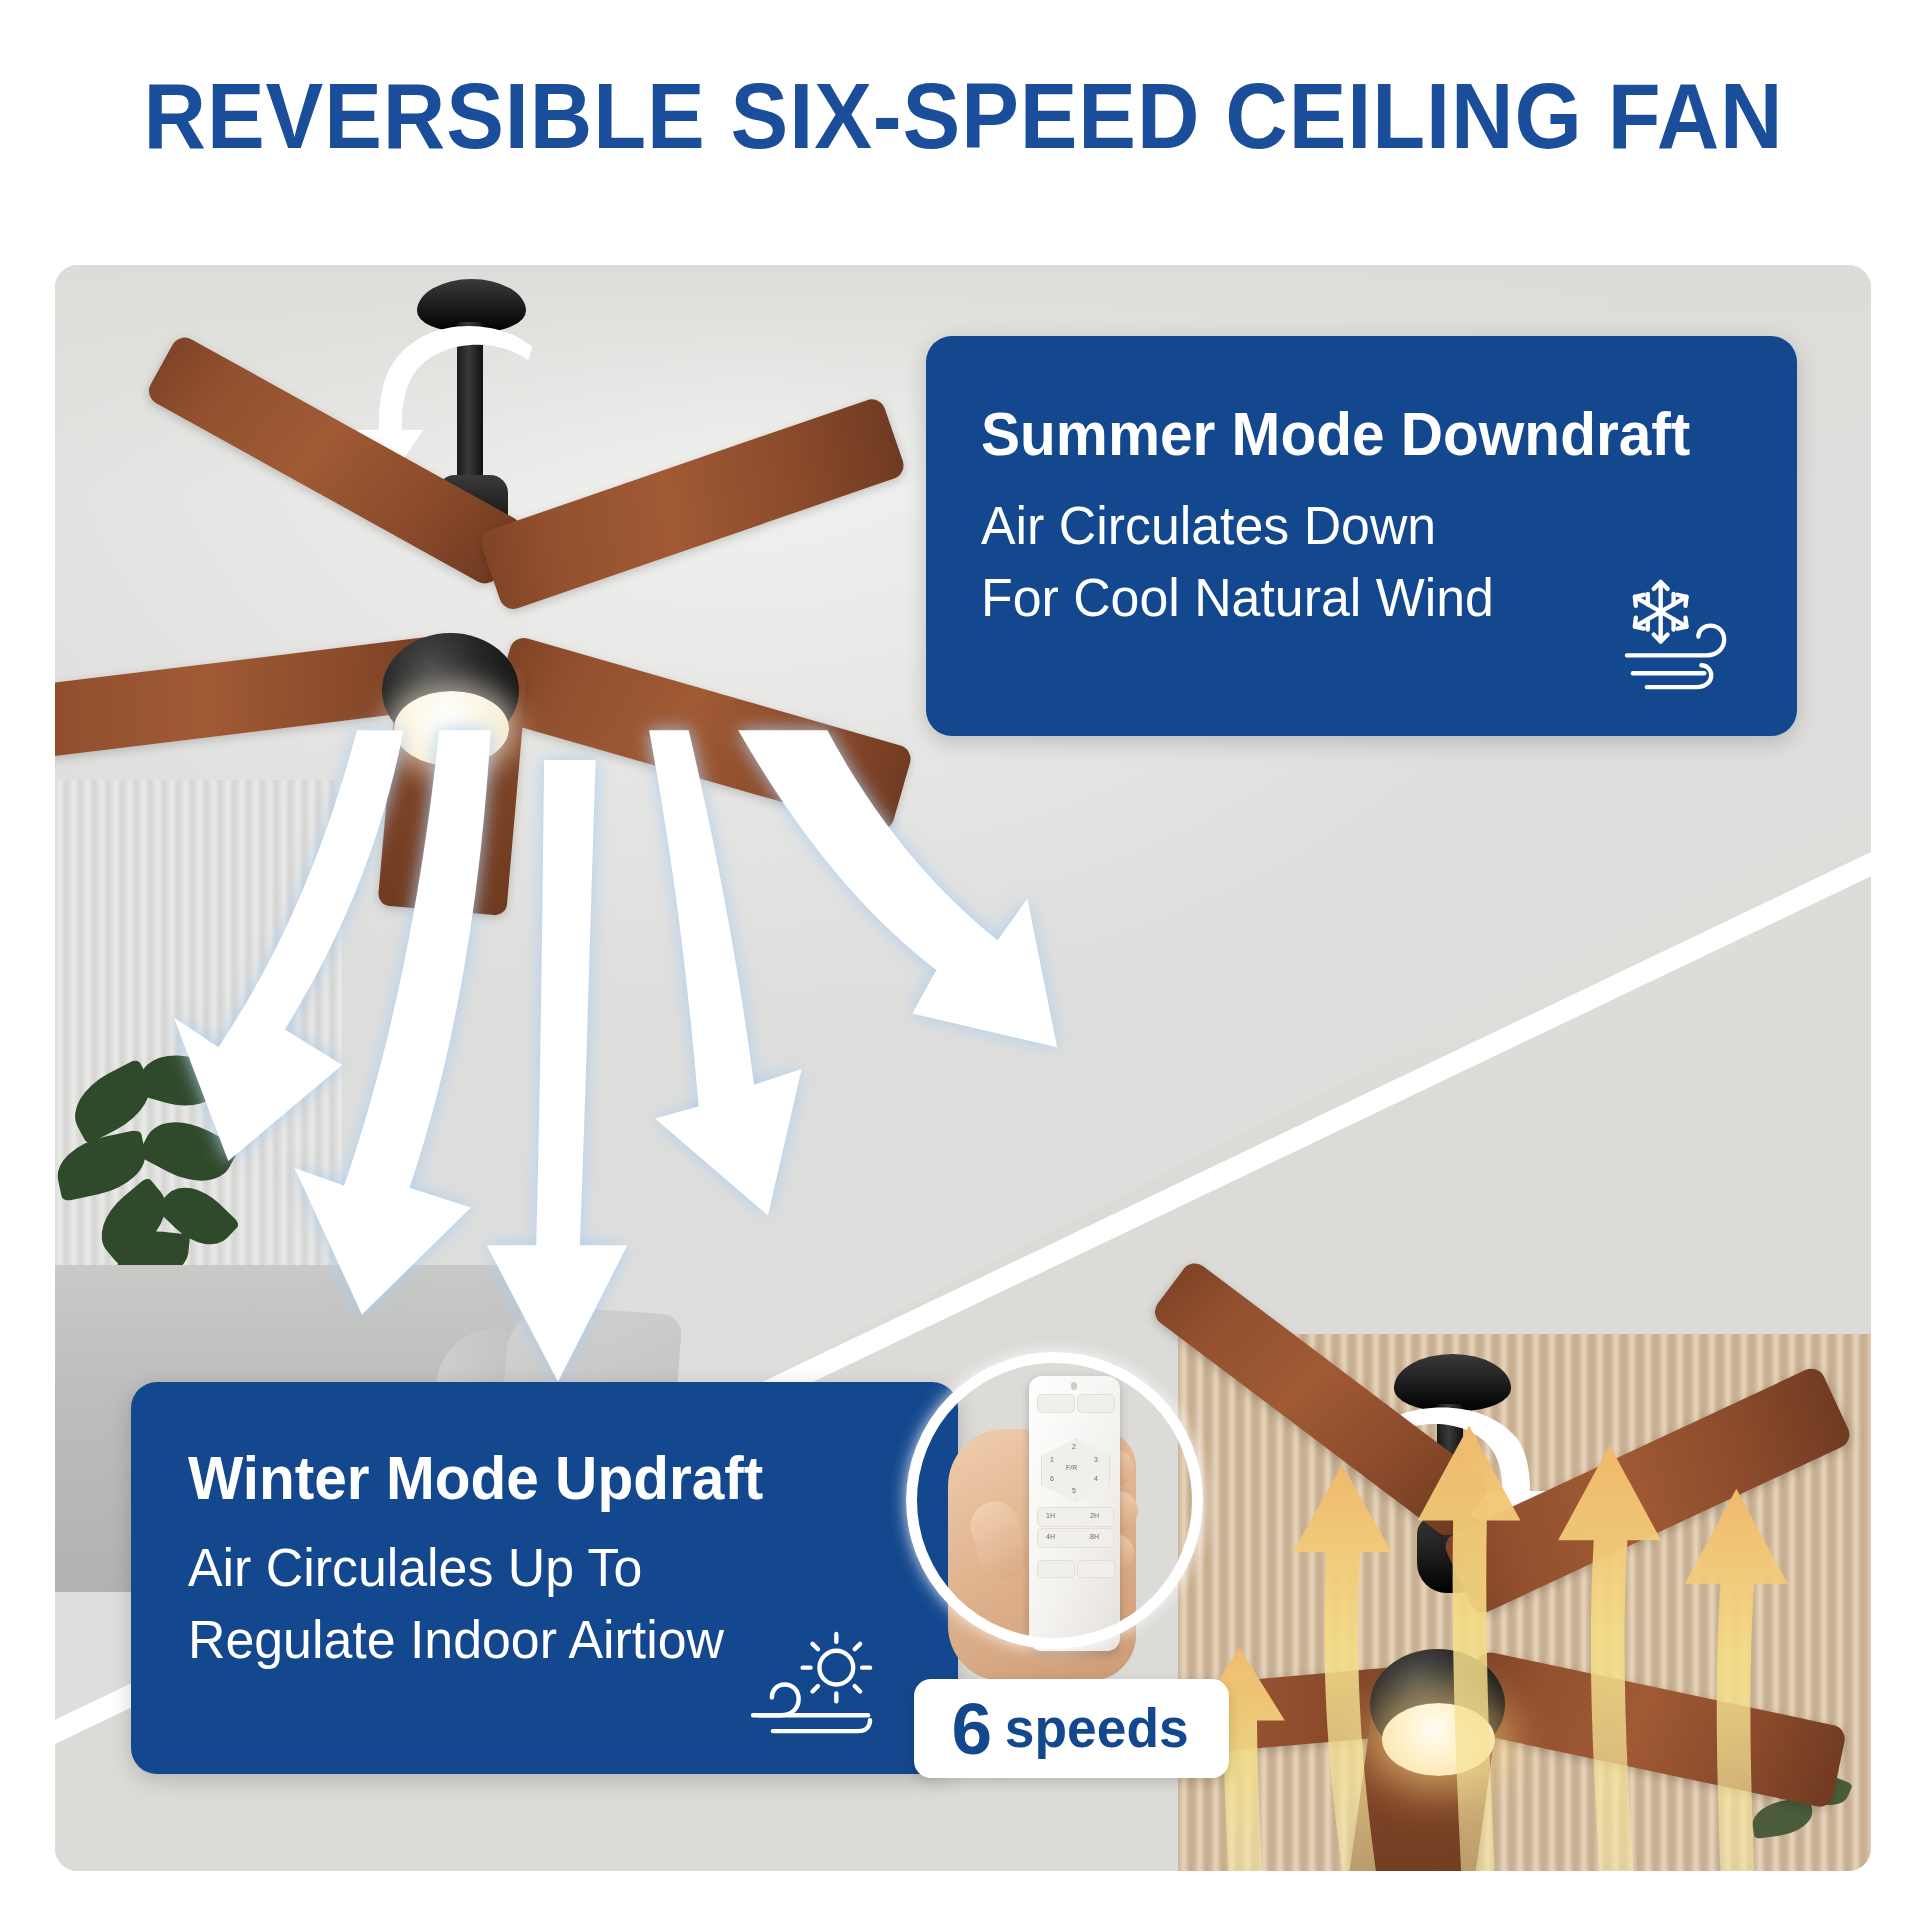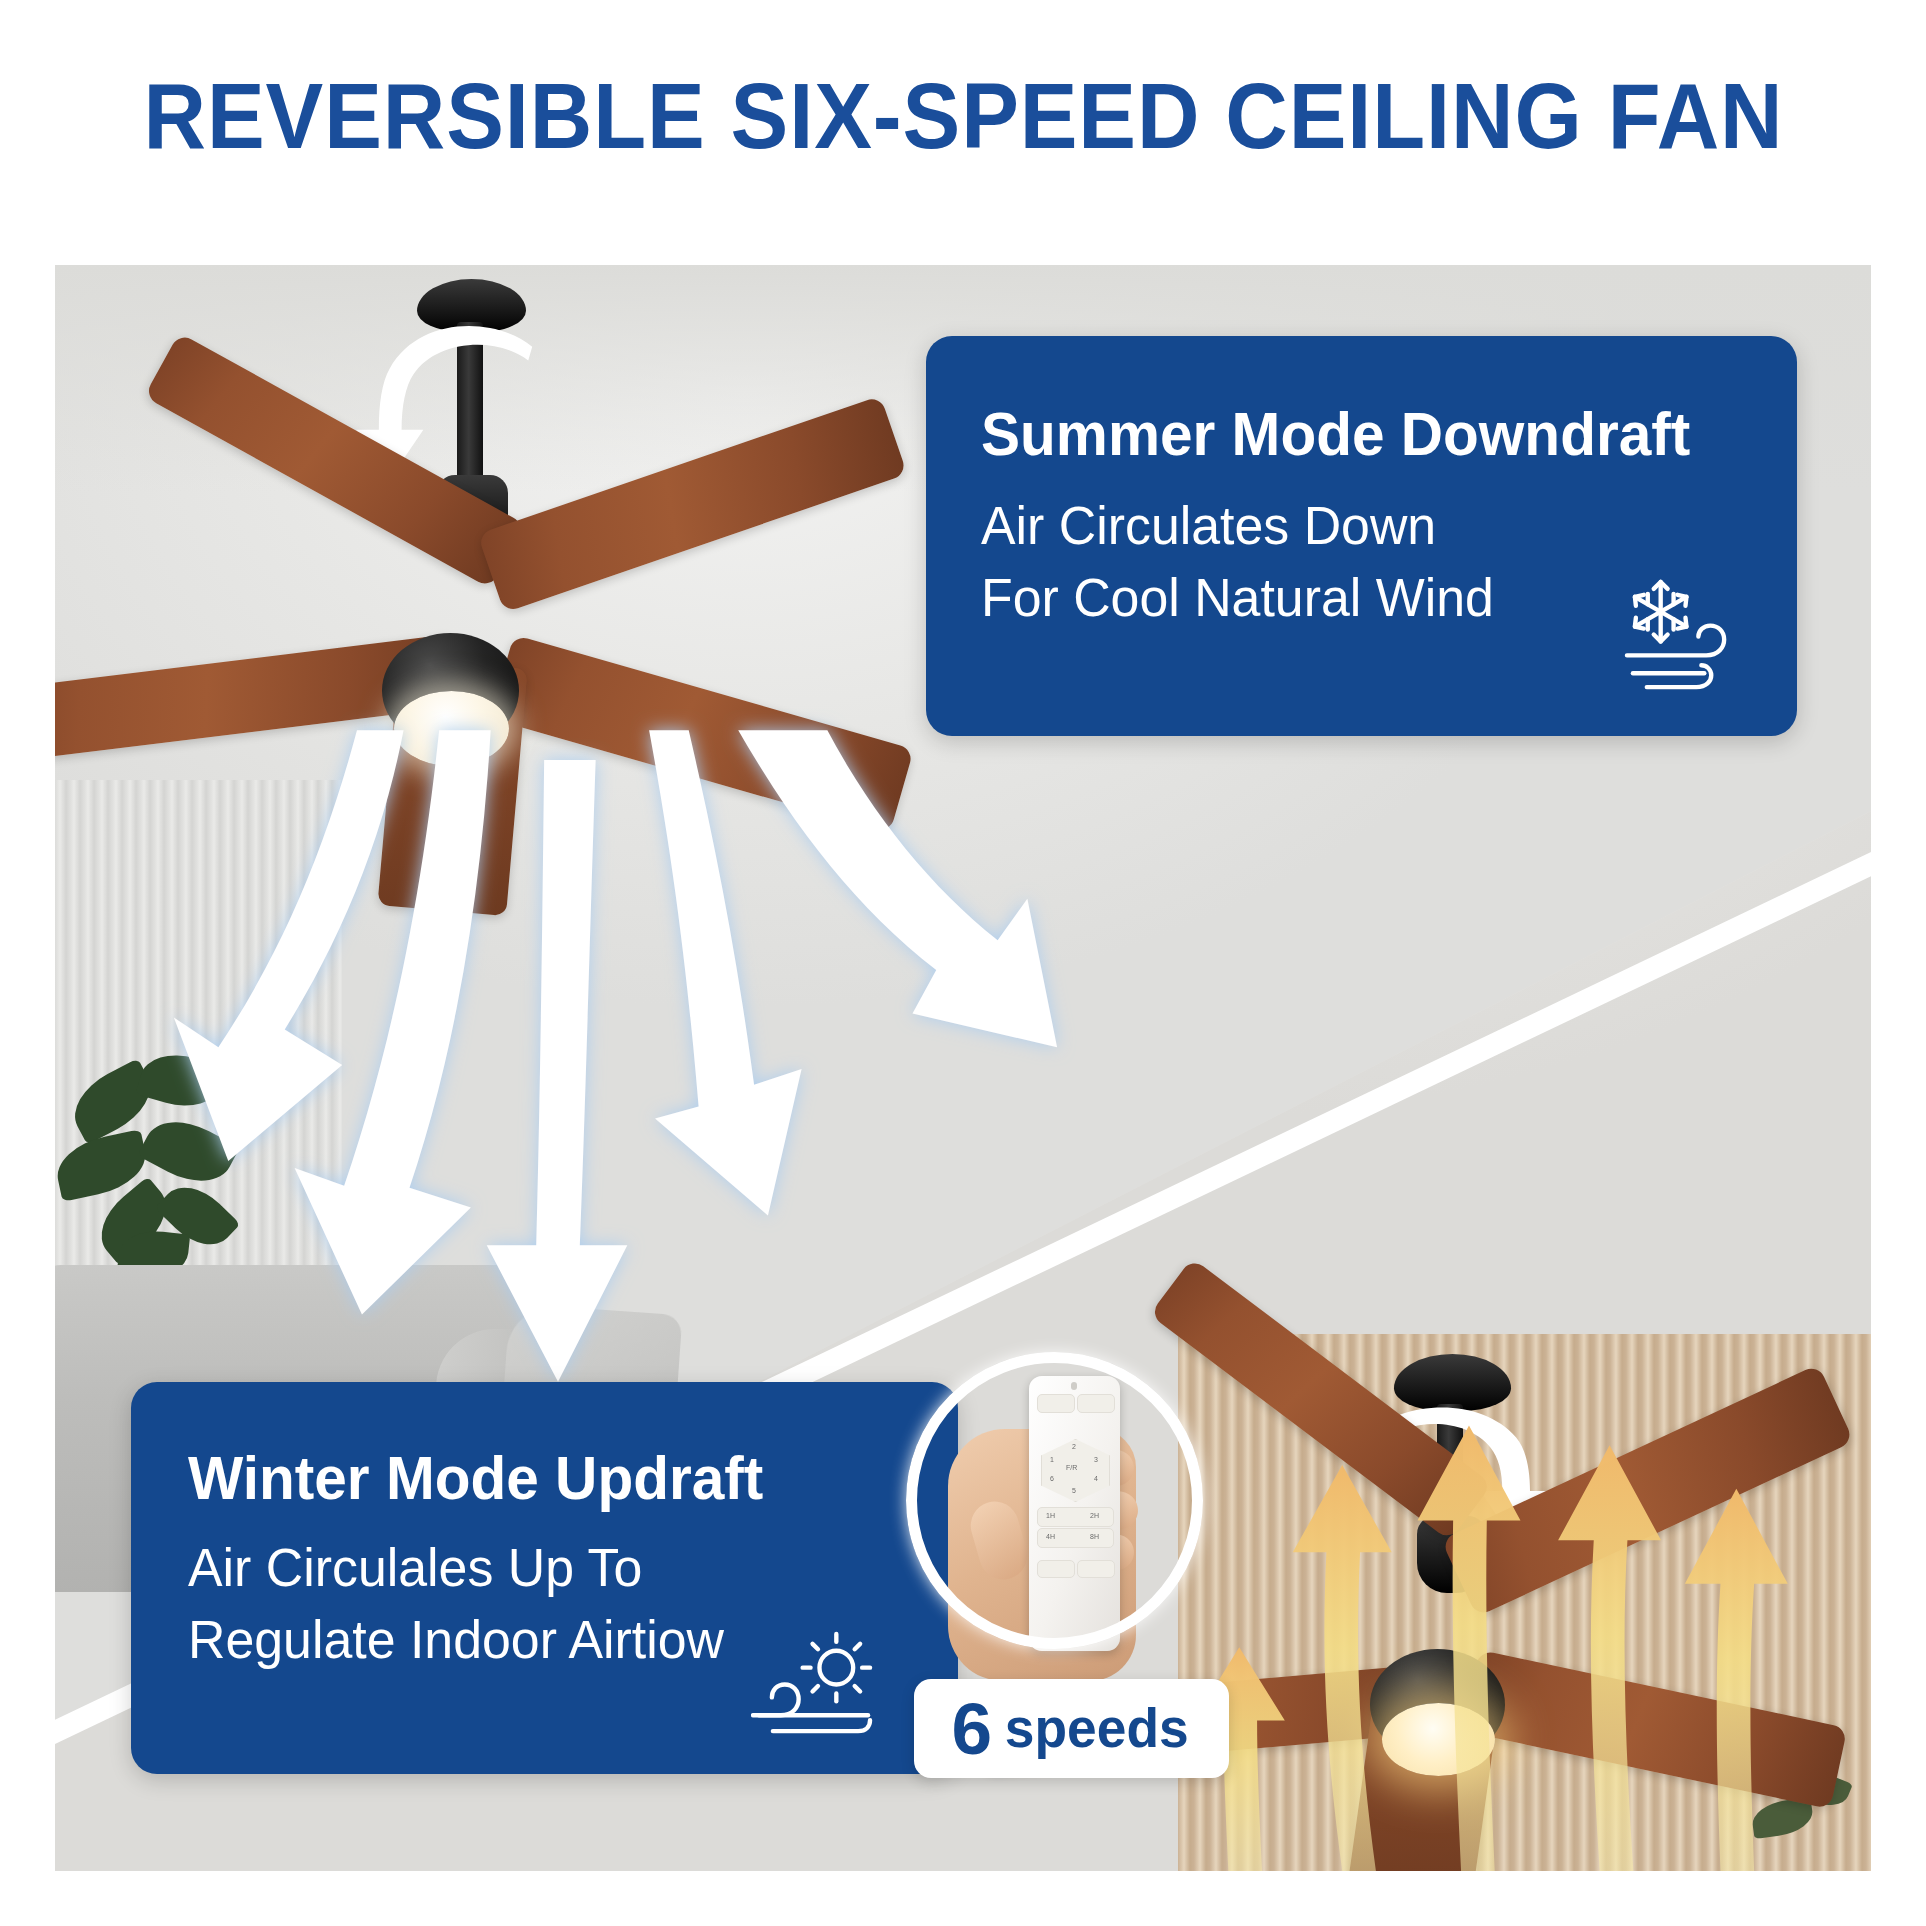--- a/index.html
+++ b/index.html
@@ -12,21 +12,21 @@
     text-align:center;line-height:111px;
     font-size:92px;font-weight:bold;letter-spacing:1px;
     color:#1a4e9b;
     transform:scaleX(0.94);
     white-space:nowrap;
   }
 
   
   #photo-canvas{
     position:absolute;left:55px;top:265px;width:1816px;height:1606px;
-    overflow:hidden;background:#e8e8e6;
+    overflow:hidden;background:#e8e8e6;border-radius:23px;
   }
 
   
   .scene{position:absolute;left:0;top:0;width:100%;height:100%;}
   #summer-scene{
     background:
       radial-gradient(ellipse 891px 614px at 38% 8%, #f3f3f2 0%, #e7e7e5 55%, #dededc 100%),
       linear-gradient(150deg,#f2f2f1 0%,#e6e6e4 60%,#dadad8 100%);
   }
   

